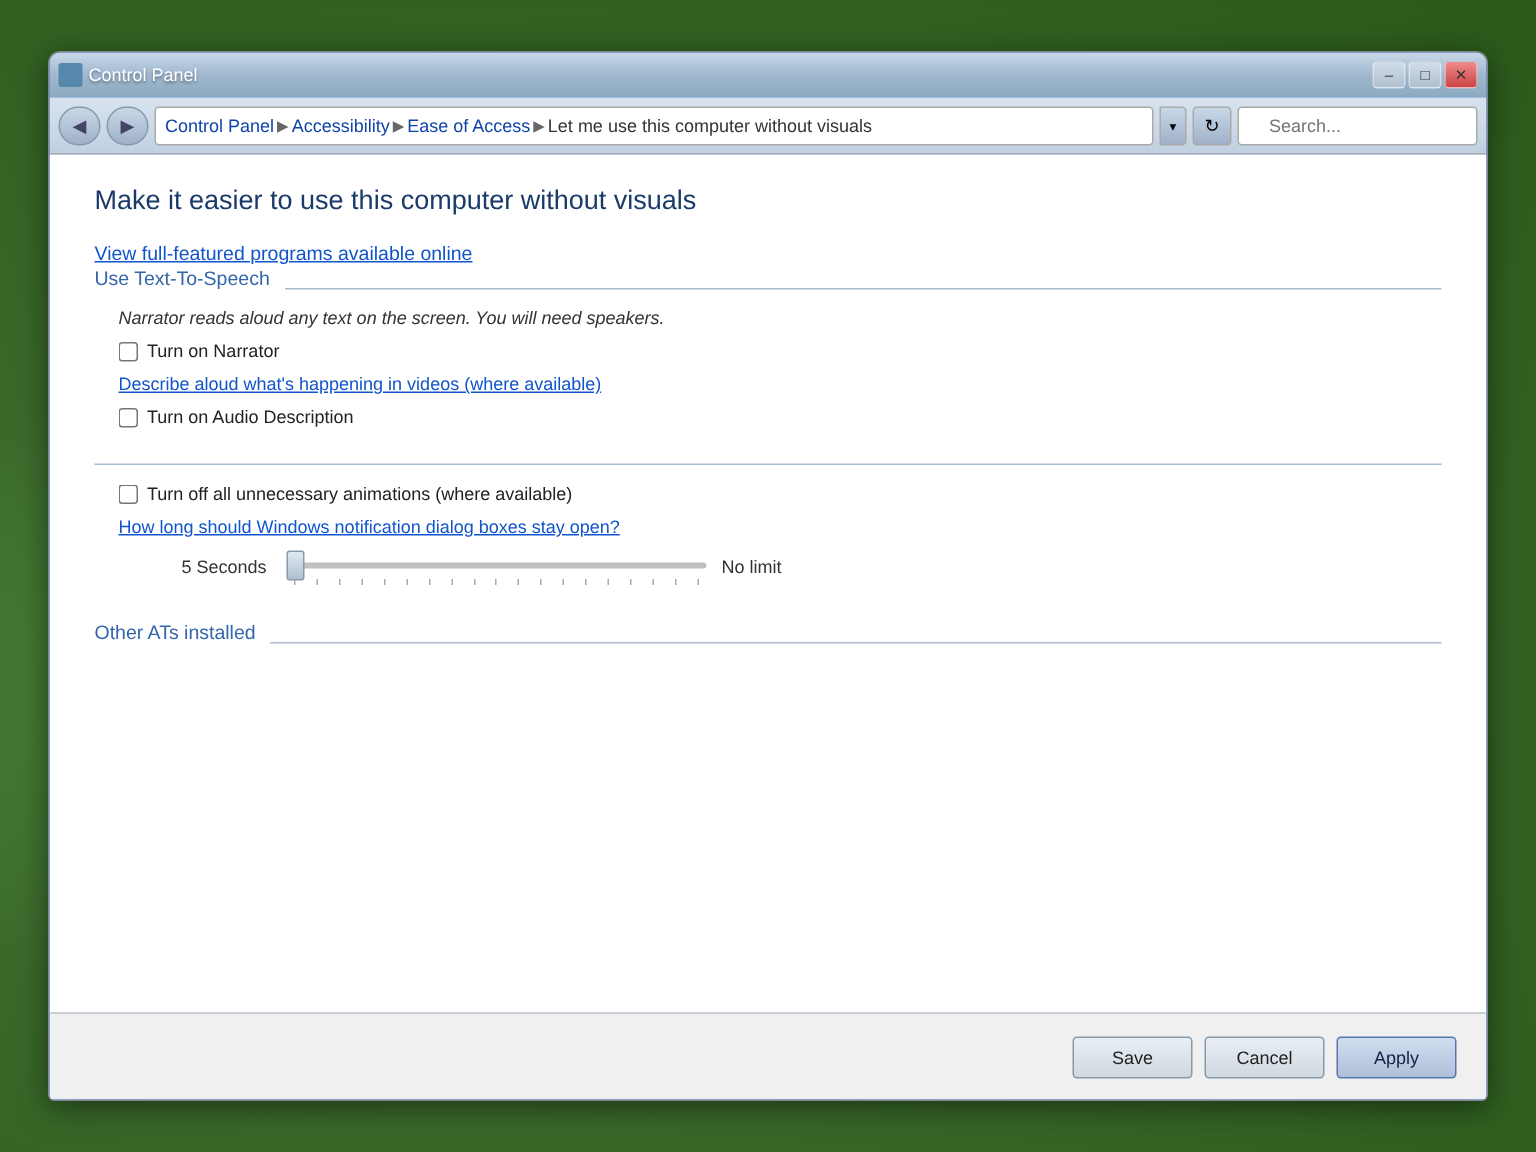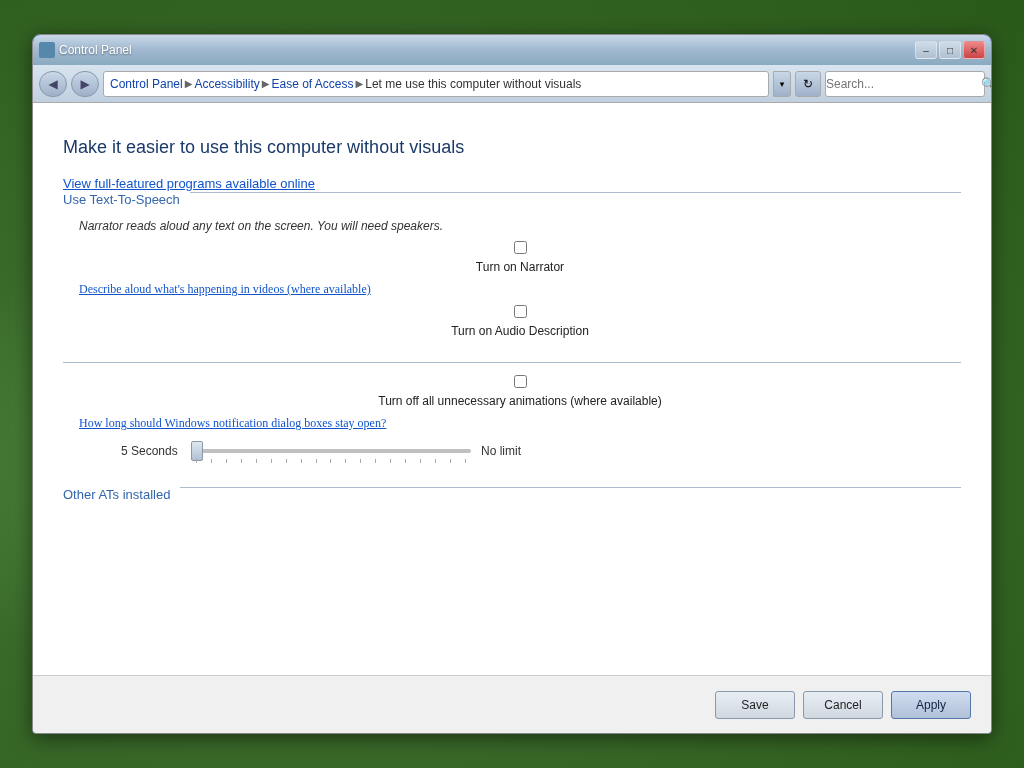--- a/index.html
+++ b/index.html
@@ -160,21 +160,21 @@
     }
 
     .search-bar {
       width: 160px;
       height: 26px;
       border: 1px solid #aaa;
       border-radius: 3px;
       background: white;
       display: flex;
       align-items: center;
-      padding: 0 0;
+      padding: 0 20px;
     }
 
     .search-input {
       flex: 1;
       border: none;
       outline: none;
       font-size: 12px;
       color: #999;
       background: transparent;
     }
@@ -188,21 +188,21 @@
       font-size: 12px;
       color: #446;
       cursor: pointer;
     }
 
     
     .main-content {
       flex: 1;
       background: white;
       overflow-y: auto;
-      padding: 34px 30px;
+      padding: 20px 30px;
     }
 
     .page-title {
       font-size: 18px;
       font-weight: 300;
       color: #1a3a6a;
       margin-bottom: 16px;
     }
 
     .link-text {
@@ -212,21 +212,21 @@
       cursor: pointer;
       display: inline-block;
     }
 
     .section {
       margin-bottom: 24px;
     }
 
     .section-header {
       display: flex;
-      align-items: flex-start;
+      align-items: flex-end;
       gap: 10px;
       margin-bottom: 12px;
     }
 
     .section-title {
       font-size: 13px;
       color: #3366aa;
       white-space: nowrap;
       font-weight: normal;
     }
@@ -246,42 +246,40 @@
       color: #333;
       margin-bottom: 8px;
       font-style: italic;
     }
 
     .checkbox-row {
       display: flex;
       align-items: center;
       gap: 6px;
       margin-bottom: 8px;
-      flex-direction: column;
     }
 
     .checkbox-row input[type="checkbox"] {
       width: 13px;
       height: 13px;
       cursor: pointer;
     }
 
     .checkbox-label {
       font-size: 12px;
       color: #222;
     }
 
     .section-link {
       color: #1155cc;
       font-size: 12px;
       text-decoration: underline;
       cursor: pointer;
       margin-bottom: 8px;
       display: block;
-      font-family: Liberation Serif, serif;
     }
 
     .slider-row {
       display: flex;
       align-items: center;
       gap: 10px;
       margin-top: 8px;
       padding-left: 0;
     }
 

